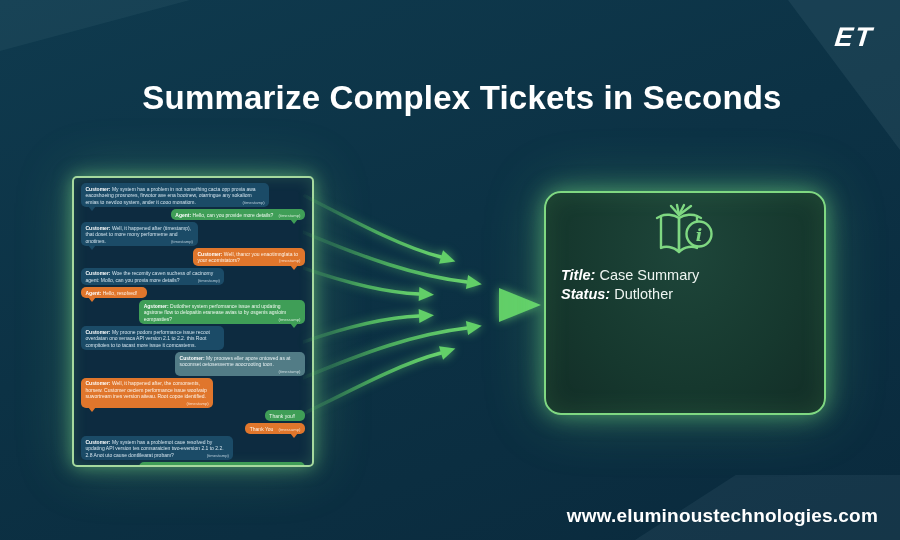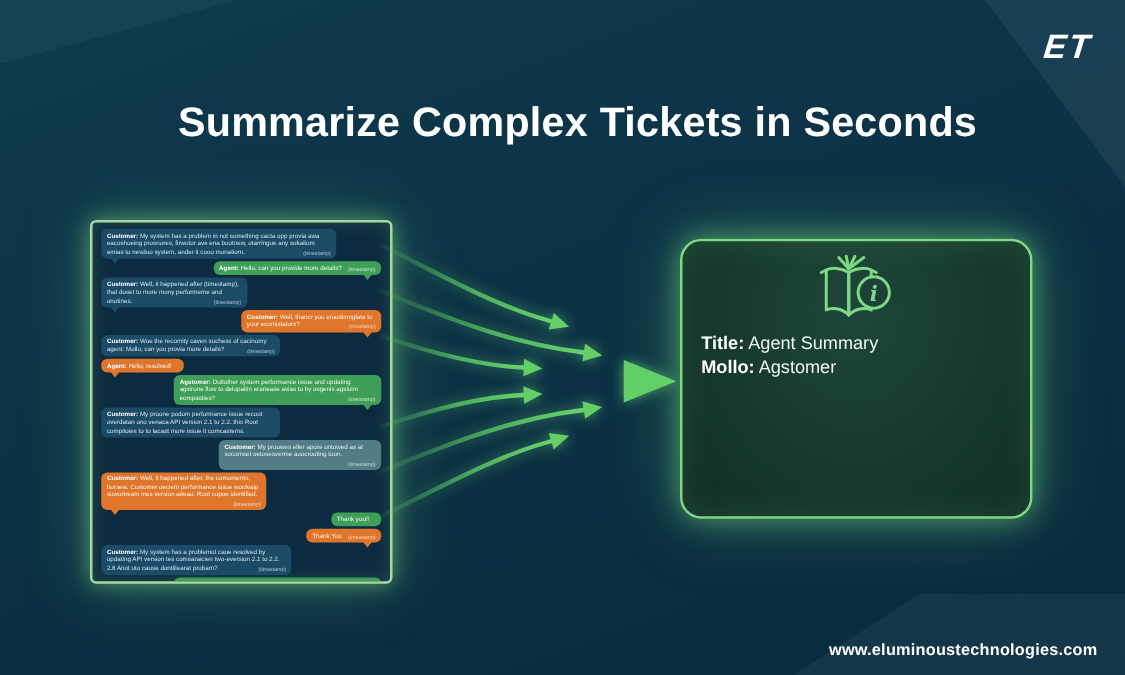--- a/index.html
+++ b/index.html
@@ -52,23 +52,23 @@
   
   .card{
     position:absolute;left:544px;top:191px;width:282px;height:224px;box-sizing:border-box;
     border:2px solid #7fd882;border-radius:17px;
     background:radial-gradient(ellipse at 50% 25%,#1e463a 0%,#16382e 60%,#122c26 100%);
     box-shadow:0 0 22px rgba(120,225,130,.55),0 0 60px rgba(120,225,130,.28),inset 0 0 26px rgba(120,225,130,.14);
     padding:10px 15px 0;color:#eef5f1;
   }
   .card-icon{display:block;margin:0 auto 6px;}
   .card p{margin:2px 0;font-size:14.5px;line-height:1.2;}
-  .card b{font-weight:700;color:#fff;}
+  .card b{font-weight:700;color:#fff;font-style:italic;}
   
-  .url{position:absolute;right:22px;bottom:13px;color:#fff;font-size:13px;font-weight:700;letter-spacing:.2px;}
+  .url{position:absolute;right:22px;bottom:13px;color:#fff;font-size:19px;font-weight:700;letter-spacing:.2px;}
 </style>
 </head>
 <body>
 
 <div class="stage">
 
   <div class="band band-tl"></div>
   <div class="band band-tr"></div>
   <div class="band band-br"></div>
 
@@ -162,19 +162,19 @@
         <path d="M30,12 L22,3"></path>
           <path d="M30,12 L28,2"></path>
           <path d="M30,12 L35,2"></path>
           <path d="M30,12 L42,3"></path>
         <path d="M12,13 L8,15"></path>
           <path d="M48,13 L52,15"></path>
       </g>
       <circle cx="50" cy="31" r="12.5" fill="#1d4038" stroke="#7fd882" stroke-width="2.4"></circle>
       <text x="50" y="37.5" text-anchor="middle" font-family="DejaVu Serif, serif" font-style="italic" font-weight="700" font-size="17" fill="#7fd882">i</text>
     </svg>
-    <p><b>Title:</b> <span>Agent Summary</span></p>
-    <p><b>Mollo:</b> <span>Agstomer</span></p>
+    <p><b>Title:</b> <span>Case Summary</span></p>
+    <p><b>Status:</b> <span>Dutlother</span></p>
   </div>
 
   <div class="url">www.eluminoustechnologies.com</div>
 
 </div>
 
 </body></html>

